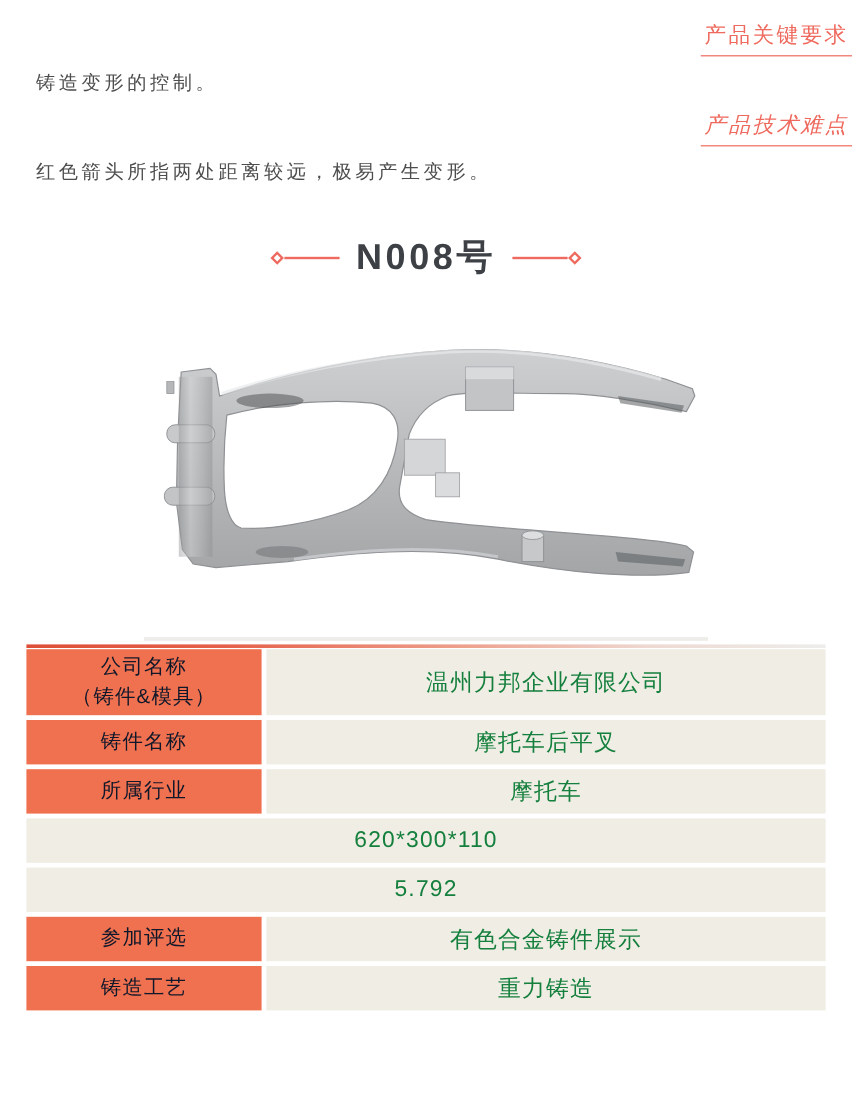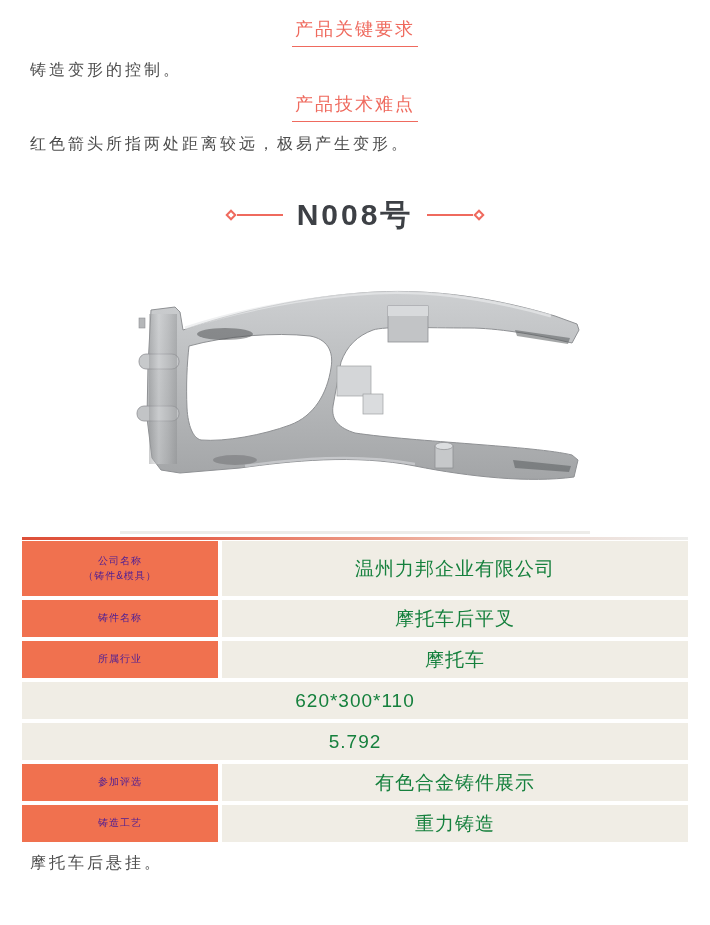--- a/index.html
+++ b/index.html
@@ -13,39 +13,39 @@
   html,body{background:#ffffff;}
   body{
     font-family:"Liberation Sans","DejaVu Sans",sans-serif;
     color:var(--body-text);
   }
   .page{
     width:710px;height:925px;margin:0 auto;background:#ffffff;
     padding-top:20px;overflow:hidden;position:relative;
   }
   
-  .sec-heading{text-align:center;}
+  .sec-heading{text-align:right;}
   .sec-heading .ht{
     display:inline-block;
     color:var(--accent);
     font-size:18px;
     letter-spacing:2px;
     padding:0 3px 8px 3px;
     border-bottom:1px solid var(--accent);
     line-height:1;
   }
   .para{
     margin-left:30px;
     font-size:16px;
     letter-spacing:3px;
     color:var(--body-text);
     line-height:1;
   }
   .m-para1{margin-top:15px;}
-  .m-head2{margin-top:17px;}
+  .m-head2{margin-top:17px;font-style:italic;}
   .m-para2{margin-top:14px;font-family:Liberation Serif, serif;}
   
   .entry-title{
     margin-top:45px;
     display:flex;align-items:center;justify-content:center;
     height:36px;
   }
   .diamond{
     width:8px;height:8px;border:2px solid var(--accent);
     transform:rotate(45deg);display:inline-block;flex:0 0 auto;
@@ -66,23 +66,23 @@
   
   .spec-table{width:666px;margin:7px auto 0;}
   .table-topline{
     height:3px;
     background:linear-gradient(to right,#dd4f38 0%,#e5604a 25%,#eda18d 55%,#eed9d2 78%,#ededeb 100%);
   }
   .t-row{display:flex;column-gap:4px;margin-top:0;height:37px;margin-bottom:4px;}
   .t-row.tall{height:55px;margin-top:1px;}
   .t-row:last-child{margin-bottom:0;}
   .t-label{
-    width:196px;flex:0 0 196px;background:var(--header-bg);color:#4c1d95;
+    width:196px;flex:0 0 196px;background:var(--header-bg);color:#0f172a;
     display:flex;align-items:center;justify-content:center;
-    font-size:10px;letter-spacing:1px;text-align:center;
+    font-size:17px;letter-spacing:1px;text-align:center;
     white-space:pre-line;line-height:1.45;
   }
   .t-value{
     flex:1;background:var(--value-bg);color:#15803d;
     display:flex;align-items:center;justify-content:center;
     font-size:19px;letter-spacing:1px;text-align:center;
   }
   .m-head3{margin-top:12px;}
   .m-para3{margin-top:13px;}
 </style>
@@ -200,15 +200,14 @@
     <div class="t-row">
       <div class="t-label">参加评选</div>
       <div class="t-value">有色合金铸件展示</div>
     </div>
     <div class="t-row">
       <div class="t-label">铸造工艺</div>
       <div class="t-value">重力铸造</div>
     </div>
   </div>
 
-  <div class="para m-para3">摩托车后悬挂。</div>
 
 </div>
 
 </body></html>

